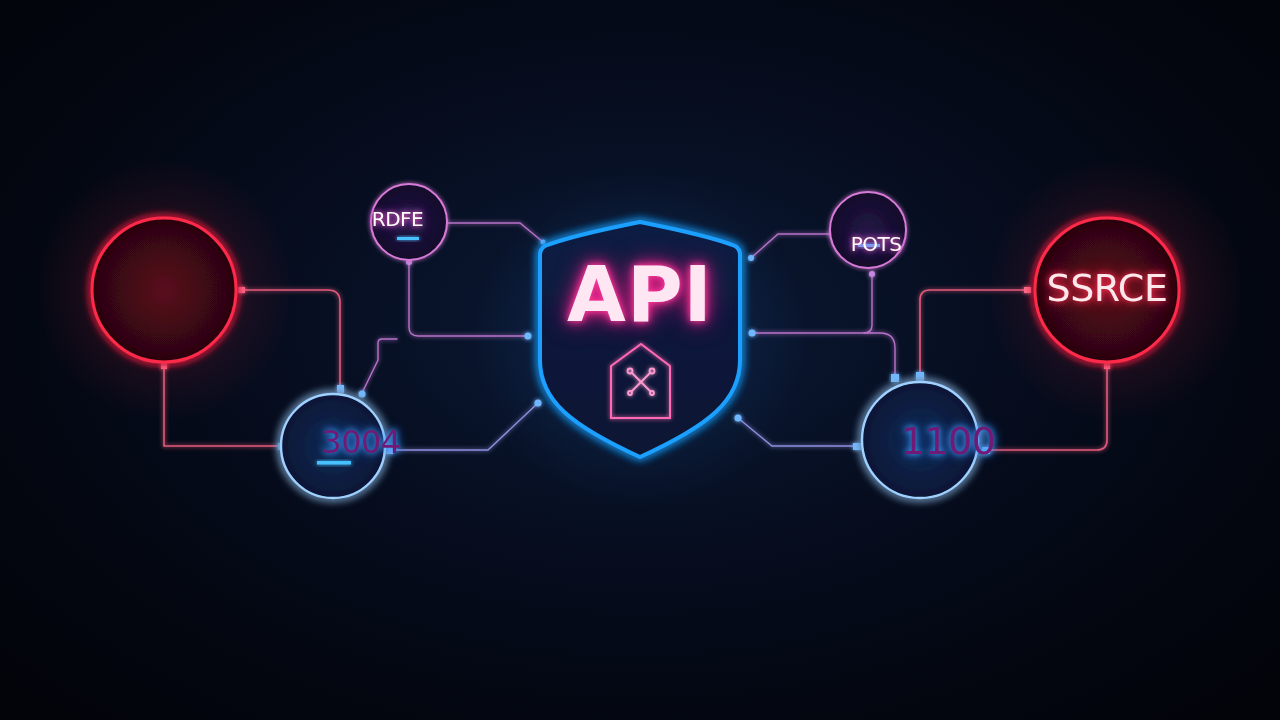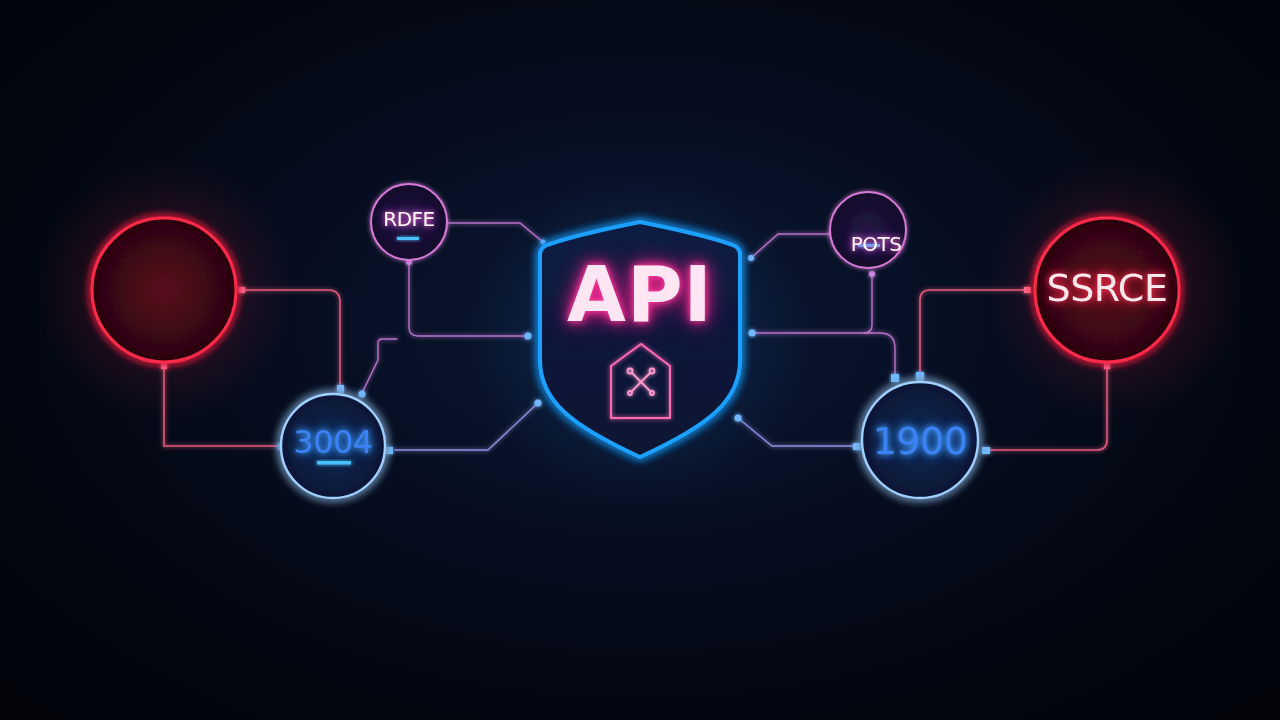--- a/index.html
+++ b/index.html
@@ -16,21 +16,21 @@
     }
     .glow-blue-bg {
       position: absolute; border-radius: 50%;
       background: radial-gradient(circle, rgba(40,140,255,0.22) 0%, rgba(40,140,255,0.06) 45%, rgba(0,0,0,0) 70%);
     }
     .node-label {
       position: absolute; text-align: center; color: #fff;
       font-family: "DejaVu Sans", sans-serif; letter-spacing: -0.5px;
     }
     .red-label { font-size: 38px; text-shadow: 0 0 6px #ff3355, 0 0 14px #ff2244; color: #ffe8ec; }
-    .blue-label { font-size: 32px; text-shadow: 0 0 6px #4aa8ff, 0 0 12px #2a7fff; color: #3b82f6; }
+    .blue-label { font-size: 32px; text-shadow: 0 0 6px #4aa8ff, 0 0 12px #2a7fff; color: #701a75; padding-left: 28px; }
     .small-label { font-size: 20px; text-shadow: 0 0 5px #ff66aa, 0 0 10px #aa44ff; color: #ffffff; }
     .api-label {
       font-size: 76px; color: #ffe6f3; letter-spacing: 1px;
       text-shadow: 0 0 6px #ff3ca0, 0 0 14px #ff2a90, 0 0 26px #d0147a;
       font-weight: bold;
     }
   </style>
 </head>
 <body>
 
@@ -180,20 +180,20 @@
         <line x1="631" y1="372" x2="651" y2="392"></line>
         <line x1="651" y1="372" x2="631" y2="392"></line>
         <circle cx="630" cy="371" r="2.5"></circle>
         <circle cx="652" cy="371" r="2.5"></circle>
         <circle cx="630" cy="393" r="2"></circle>
         <circle cx="652" cy="393" r="2"></circle>
       </g>
     </g>
   </svg>
 
-  <div class="node-label small-label" style="left:371px;top:207px;width:76px;">RDFE</div>
+  <div class="node-label small-label" style="left:371px;top:207px;width:53px;">RDFE</div>
   <div class="node-label blue-label" style="left:283px;top:423px;width:100px;">3004</div>
   <div class="node-label small-label" style="left:830px;top:232px;width:92px;">POTS</div>
-  <div class="node-label blue-label" style="left:862px;top:419px;width:116px;font-size:38px;">1900</div>
+  <div class="node-label blue-label" style="left:862px;top:419px;width:116px;font-size:38px;">1100</div>
   <div class="node-label red-label" style="left:1035px;top:266px;width:144px;">SSRCE</div>
   <div class="node-label api-label" style="left:540px;top:250px;width:200px;">API</div>
 
 </div>
 
 </body></html>

